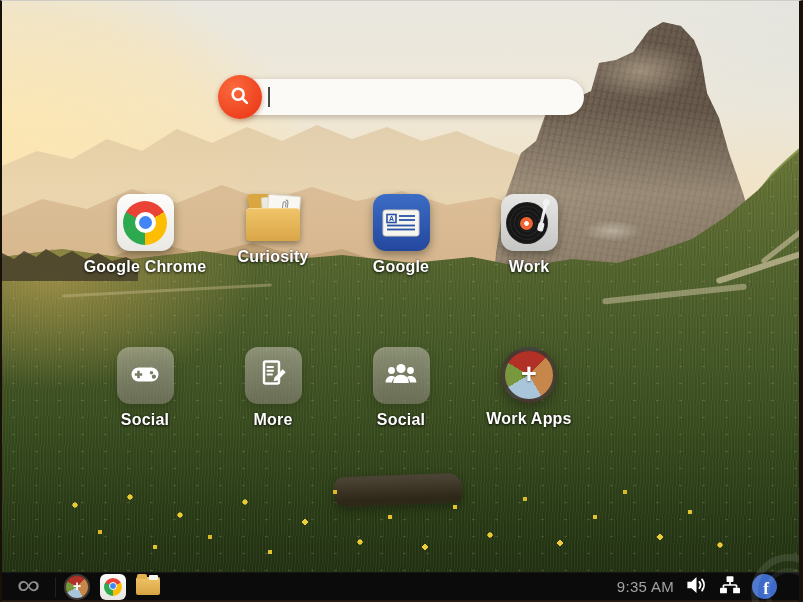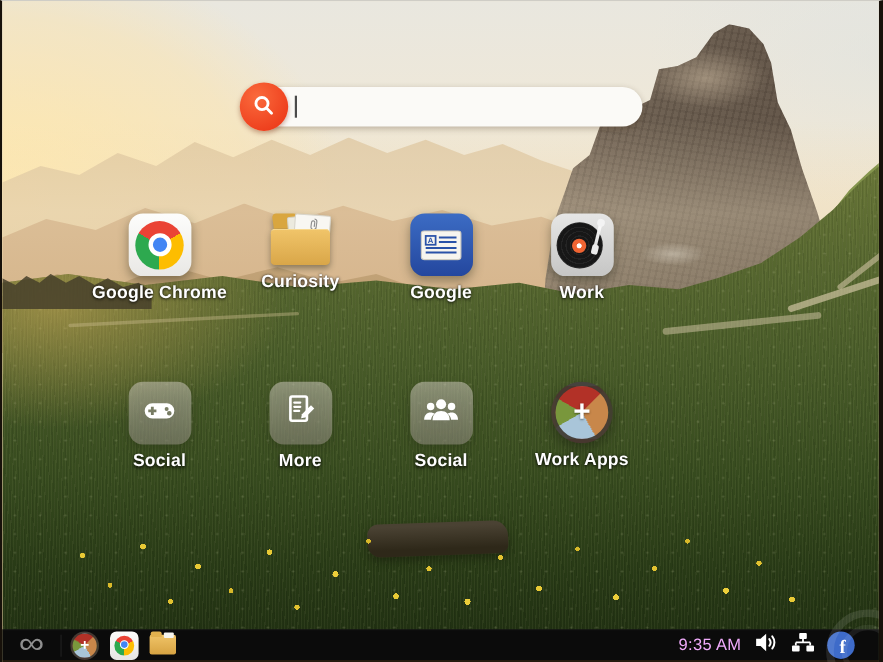--- a/index.html
+++ b/index.html
@@ -158,21 +158,21 @@
   .mini-chrome-logo{width:18px;height:18px;border-radius:50%;position:relative;
     background:conic-gradient(from 60deg,#fdbd00 0 120deg,#2da94f 120deg 240deg,#ea4335 240deg 360deg);}
   .mini-chrome-logo::after{content:'';position:absolute;left:50%;top:50%;width:6px;height:6px;margin:-4.5px 0 0 -4.5px;
     border-radius:50%;background:#4285f4;border:1.5px solid #fff;}
   .mini-folder{width:24px;height:18px;position:relative;margin-top:3px;border-radius:2px;
     background:linear-gradient(180deg,#f0c468,#d7a342);}
   .mini-folder::before{content:'';position:absolute;top:-3px;left:1px;width:10px;height:5px;background:#e2b14e;border-radius:2px 2px 0 0;}
   .mini-folder::after{content:'';position:absolute;top:-2px;right:2px;width:9px;height:5px;background:#f5f4ee;border-radius:1px;}
   .tb-spacer{flex:1;}
   .tb-status{display:flex;align-items:center;gap:11px;margin-right:22px;}
-  .tb-time{color:#f0abfc;font-size:15px;letter-spacing:.3px;cursor:pointer;}
+  .tb-time{color:#a3a3a3;font-size:15px;letter-spacing:.3px;cursor:pointer;}
   .fb-circle{width:25px;height:25px;border-radius:50%;background:#3e6bc9;display:flex;align-items:center;justify-content:center;cursor:pointer;}
   .fb-letter{color:#fff;font-size:17px;font-weight:700;line-height:1;margin-top:3px;margin-left:3px;font-family:"Liberation Serif",serif;}
   .watermark{position:absolute;right:-28px;bottom:-28px;width:76px;height:76px;border-radius:50%;
     border:7px solid rgba(255,255,255,.10);z-index:60;pointer-events:none;}
   .watermark::after{content:'';position:absolute;inset:7px;border-radius:50%;border:5px solid rgba(255,255,255,.07);}
 </style>
 </head>
 <body>
 
 <div class="desktop">

